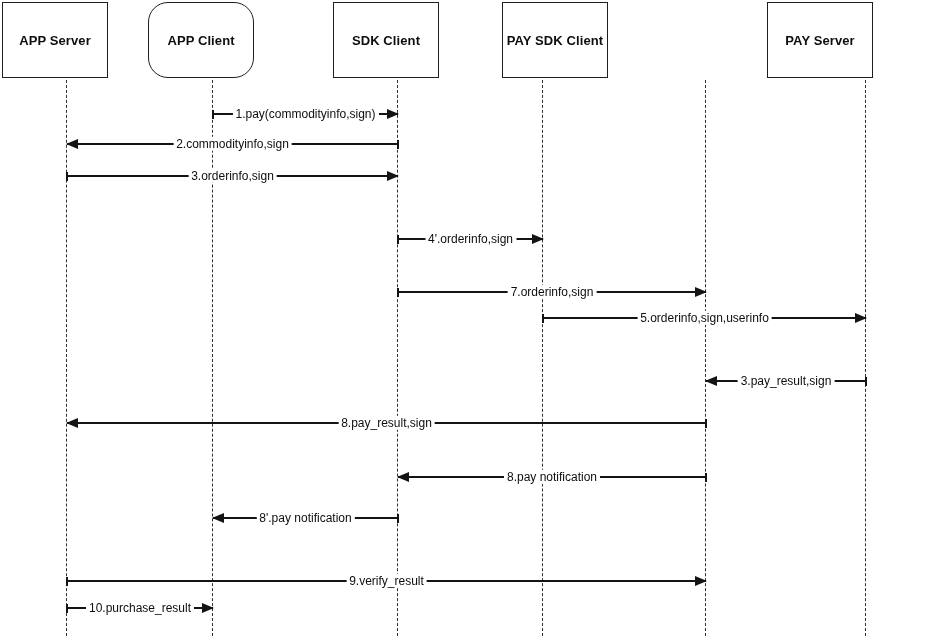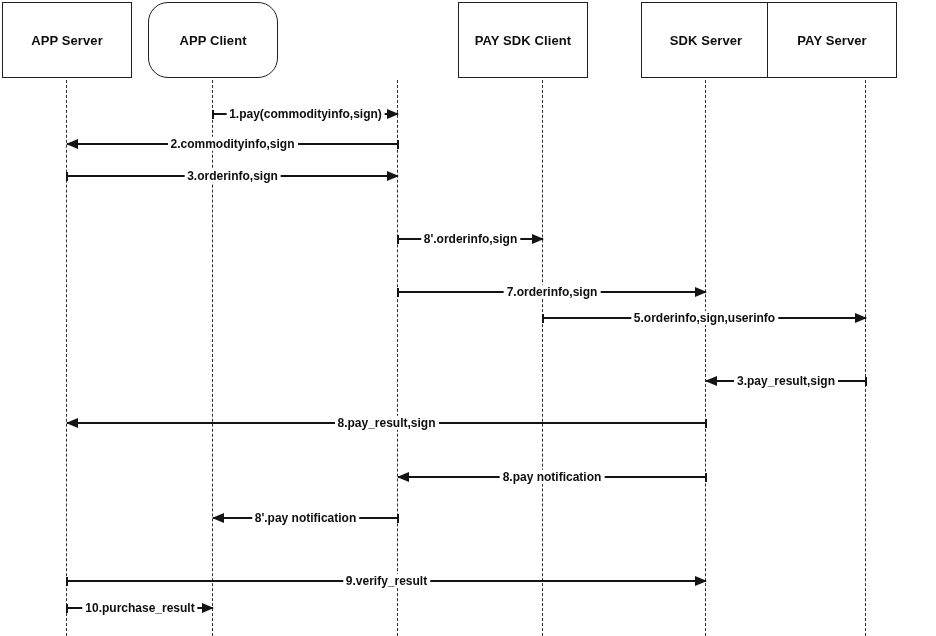--- a/index.html
+++ b/index.html
@@ -13,21 +13,21 @@
     height: 636px;
     background: #ffffff;
     overflow: hidden;
     font-family: "Liberation Sans", "DejaVu Sans", sans-serif;
     color: #0e0e0e;
   }
   
   .pbox {
     position: absolute;
     top: 2px;
-    width: 130px;
+    width: 106px;
     height: 76px;
     border: 1.6px solid #1f1f1f;
     background: #ffffff;
     display: flex;
     align-items: center;
     justify-content: center;
     box-sizing: border-box;
   }
   .pbox .pname {
     font-size: 13px;
@@ -84,39 +84,38 @@
   .msg-label {
     position: absolute;
     left: 50%;
     top: 0;
     transform: translate(-50%, -50%);
     background: #ffffff;
     padding: 0 3px;
     font-size: 12px;
     white-space: nowrap;
     line-height: 1.2;
-    font-weight: bold;
   }
 </style>
 </head>
 <body>
 
 <div id="canvas">
 
   <div class="pbox" style="left:2px;">
     <span class="pname">APP Server</span>
   </div>
   <div class="pbox" style="left:148px;border-radius:20px;">
     <span class="pname">APP Client</span>
   </div>
-  <div class="pbox" style="left:458px;">
+  <div class="pbox" style="left:333px;">
+    <span class="pname">SDK Client</span>
+  </div>
+  <div class="pbox" style="left:502px;">
     <span class="pname">PAY SDK Client</span>
-  </div>
-  <div class="pbox" style="left:641px;">
-    <span class="pname">SDK Server</span>
   </div>
   <div class="pbox" style="left:767px;">
     <span class="pname">PAY Server</span>
   </div>
 
   <div class="lifeline" style="left:66px;"></div>
   <div class="lifeline" style="left:212px;"></div>
   <div class="lifeline" style="left:397px;"></div>
   <div class="lifeline" style="left:542px;"></div>
   <div class="lifeline" style="left:705px;"></div>
@@ -140,21 +139,21 @@
     <div class="line"></div>
     <div class="tick left"></div>
     <div class="arrow right"></div>
     <span class="msg-label">3.orderinfo,sign</span>
   </div>
 
   <div class="message" style="left:398px; top:239px; width:145px;">
     <div class="line"></div>
     <div class="tick left"></div>
     <div class="arrow right"></div>
-    <span class="msg-label">8'.orderinfo,sign</span>
+    <span class="msg-label">4'.orderinfo,sign</span>
   </div>
 
   <div class="message" style="left:398px; top:292px; width:308px;">
     <div class="line"></div>
     <div class="tick left"></div>
     <div class="arrow right"></div>
     <span class="msg-label">7.orderinfo,sign</span>
   </div>
 
   <div class="message" style="left:543px; top:318px; width:323px;">

